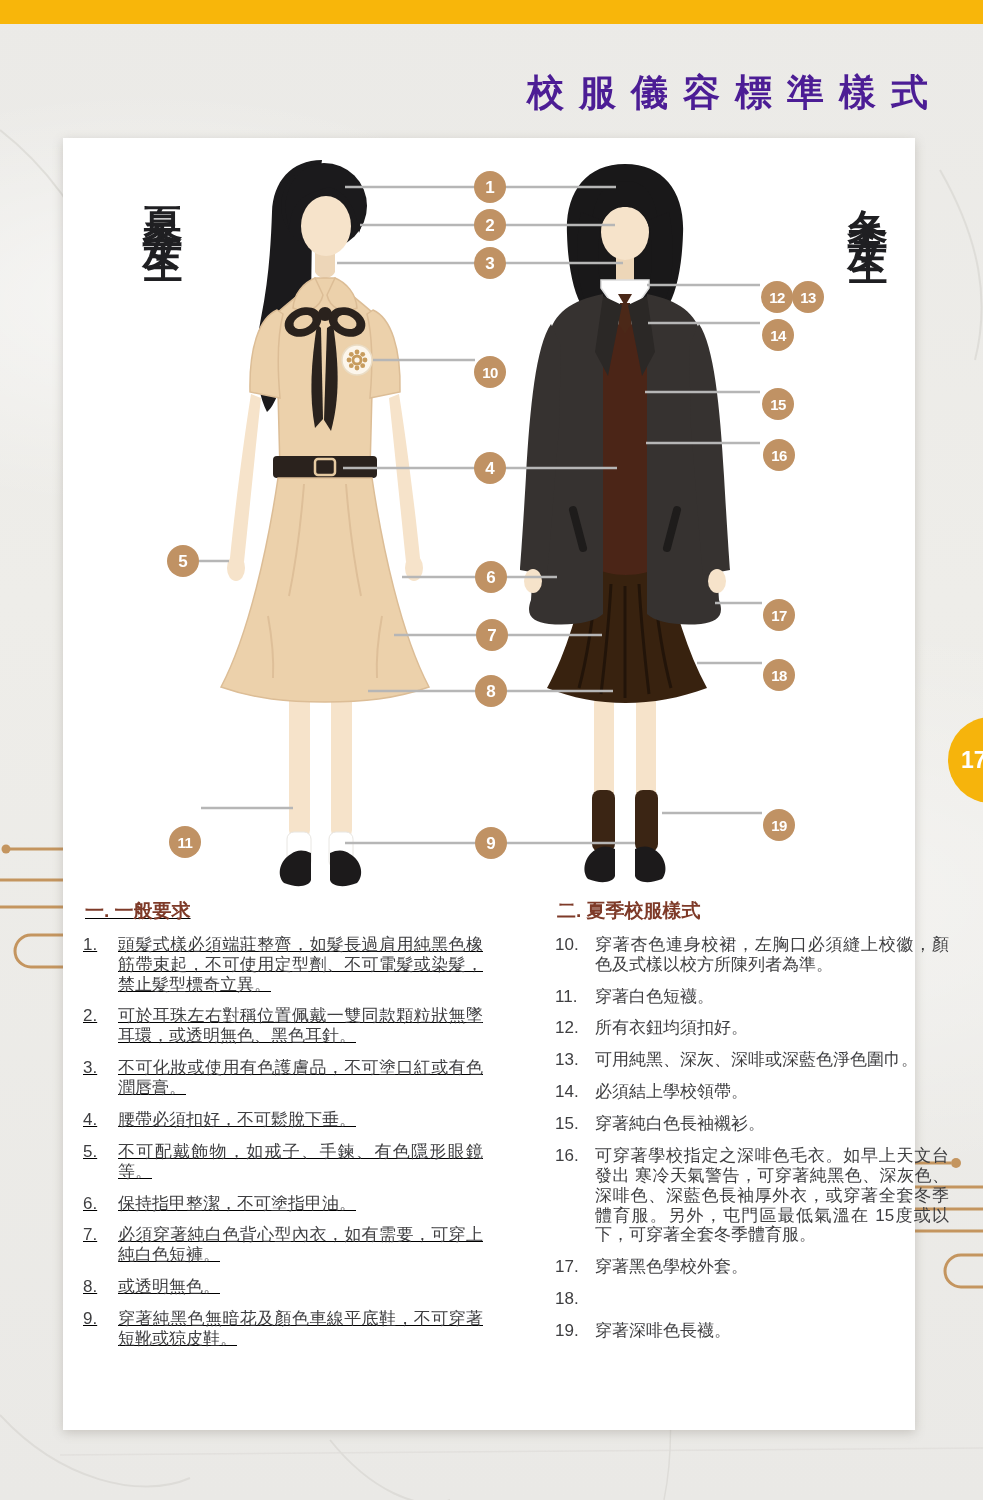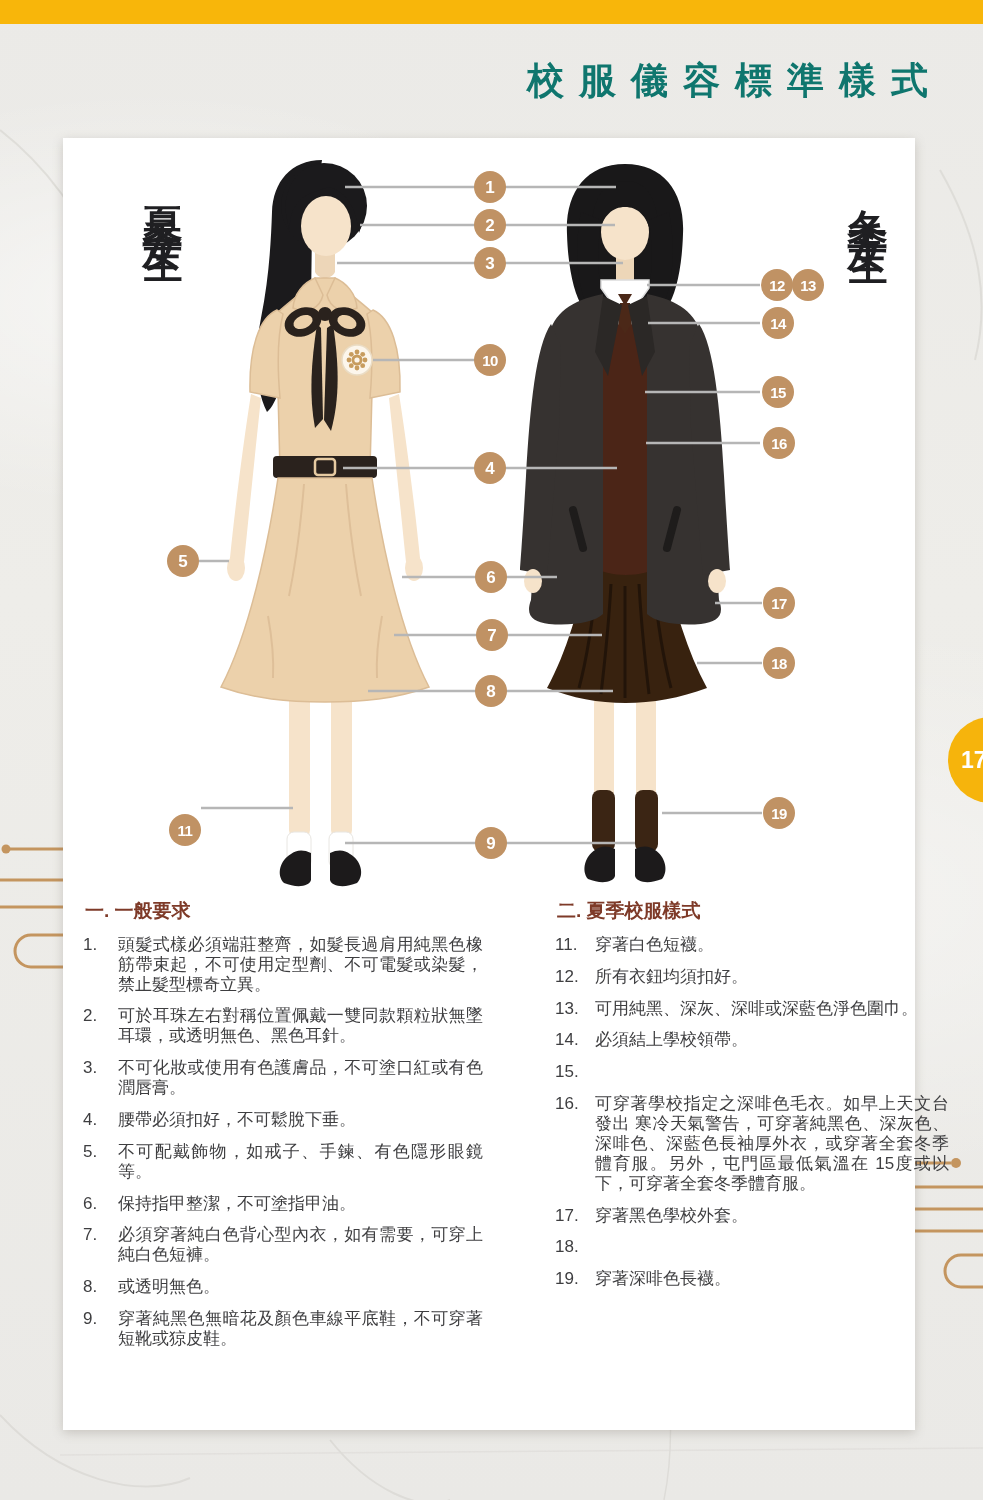--- a/index.html
+++ b/index.html
@@ -10,43 +10,43 @@
   }
   
   .paper-texture{position:absolute;inset:0;pointer-events:none;
     background:
       radial-gradient(ellipse 600px 300px at 15% 20%, rgba(255,255,255,.55), rgba(255,255,255,0) 70%),
       radial-gradient(ellipse 700px 400px at 85% 60%, rgba(255,255,255,.4), rgba(255,255,255,0) 70%),
       linear-gradient(180deg,#ebeae7 0%,#eeede9 40%,#eae9e6 100%);
   }
   .top-bar{position:absolute;left:0;top:0;width:983px;height:24px;background:#f8b60a;}
   .page-title{
-    position:absolute;top:56px;right:40px;width:903px;
-    text-align:right;font-size:37px;font-weight:700;color:#0f766e;letter-spacing:15px;
+    position:absolute;top:68px;right:40px;width:903px;
+    text-align:right;font-size:37px;font-weight:700;color:#4c1d95;letter-spacing:15px;
     white-space:nowrap;
   }
   .card{
     position:absolute;left:63px;top:138px;width:852px;height:1292px;
     background:#ffffff;box-shadow:0 3px 10px rgba(110,105,95,.28);
   }
   .v-label{
     position:absolute;writing-mode:vertical-rl;
     font-size:40px;font-weight:700;color:#1f1f22;letter-spacing:12px;line-height:1;
   }
   .v-label.summer{left:80px;top:37px;}
   .v-label.winter{left:785px;top:39px;}
   .figure-svg{position:absolute;left:0;top:0;width:852px;height:760px;}
   .callout{
     position:absolute;width:32px;height:32px;border-radius:50%;
     background:#c09264;color:#ffffff;font-weight:700;font-size:17px;
     display:flex;align-items:center;justify-content:center;line-height:1;
   }
-  .callout.two{font-size:15px;letter-spacing:-0.5px;}
+  .callout.two{font-size:15px;letter-spacing:-0.5px;margin-top:12px;}
   .col{position:absolute;top:760px;}
-  .col-left{left:20px;width:400px;}
+  .col-left{left:20px;width:400px;text-decoration:underline;}
   .col-right{left:448px;width:394px;margin-left:44px;}
   .sec-heading{
     font-size:19px;font-weight:700;color:#7e3a28;margin:2px 0 13px 2px;line-height:1.15;
   }
   .rule-item{display:flex;margin:0 0 12px 0;color:#3e3e40;font-size:17px;line-height:1.17;}
   .rule-item .num{flex:none;width:35px;}
   .col-right .rule-item .num{width:40px;}
   .rule-item .txt{flex:1;text-align:justify;text-justify:inter-ideograph;}
   .page-tab{
     position:absolute;left:948px;top:717px;width:86px;height:86px;border-radius:50%;
@@ -301,37 +301,42 @@
         <div class="txt">或透明無色。</div>
       </div>
       <div class="rule-item">
         <span class="num">9.</span>
         <div class="txt">穿著純黑色無暗花及顏色車線平底鞋，不可穿著短靴或猄皮鞋。</div>
       </div>
     </div>
   <div class="col col-right" id="col-right">
       <div class="sec-heading">二. 夏季校服樣式</div>
       <div class="rule-item">
+        <span class="num">10.</span>
+        <div class="txt">穿著杏色連身校裙，左胸口必須縫上校徽，顏色及式樣以校方所陳列者為準。</div>
+      </div>
+      <div class="rule-item">
         <span class="num">11.</span>
         <div class="txt">穿著白色短襪。</div>
       </div>
       <div class="rule-item">
         <span class="num">12.</span>
         <div class="txt">所有衣鈕均須扣好。</div>
       </div>
       <div class="rule-item">
         <span class="num">13.</span>
         <div class="txt">可用純黑、深灰、深啡或深藍色淨色圍巾。</div>
       </div>
       <div class="rule-item">
         <span class="num">14.</span>
         <div class="txt">必須結上學校領帶。</div>
       </div>
       <div class="rule-item">
         <span class="num">15.</span>
+        <div class="txt">穿著純白色長袖襯衫。</div>
       </div>
       <div class="rule-item">
         <span class="num">16.</span>
         <div class="txt">可穿著學校指定之深啡色毛衣。如早上天文台發出 寒冷天氣警告，可穿著純黑色、深灰色、深啡色、深藍色長袖厚外衣，或穿著全套冬季體育服。另外，屯門區最低氣溫在 15度或以下，可穿著全套冬季體育服。</div>
       </div>
       <div class="rule-item">
         <span class="num">17.</span>
         <div class="txt">穿著黑色學校外套。</div>
       </div>
       <div class="rule-item">

